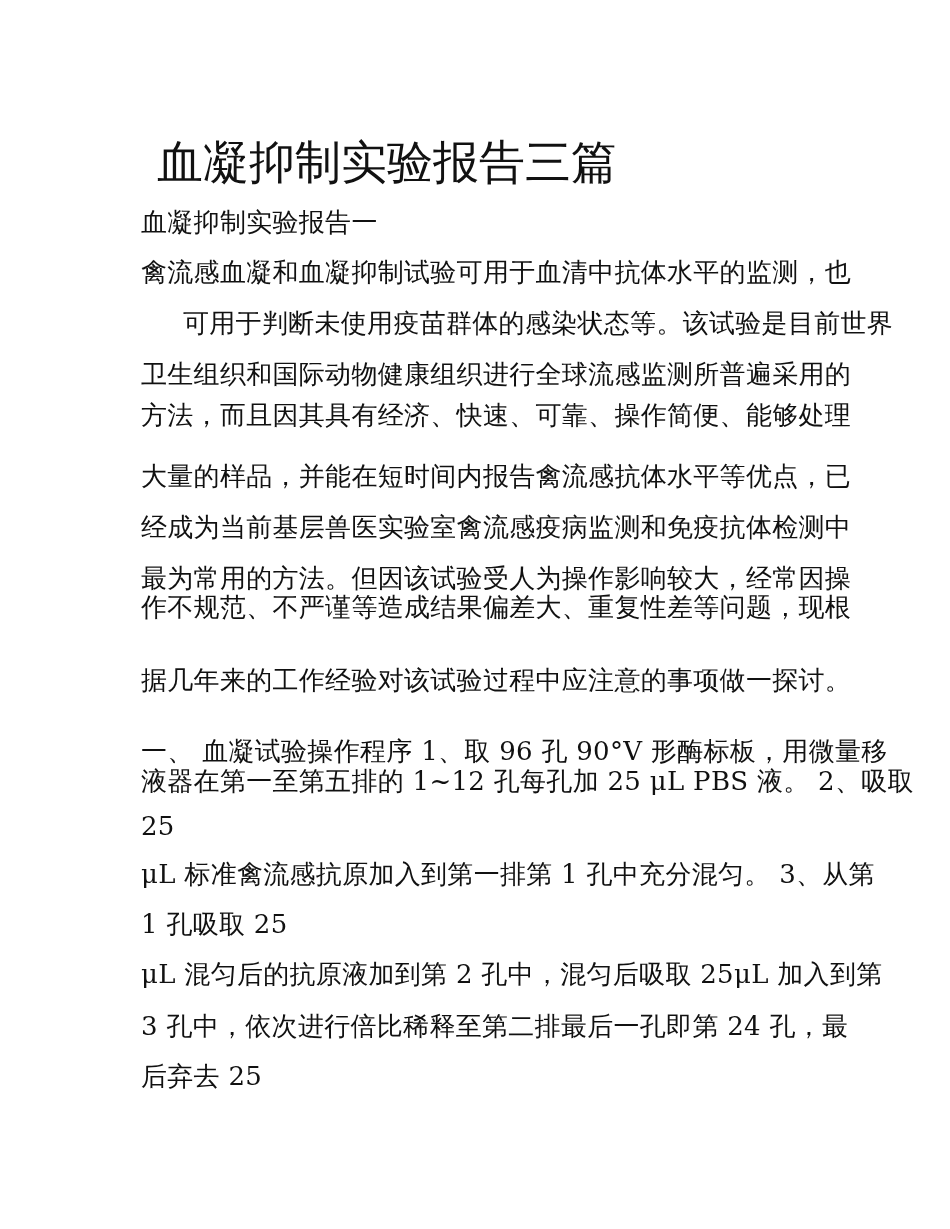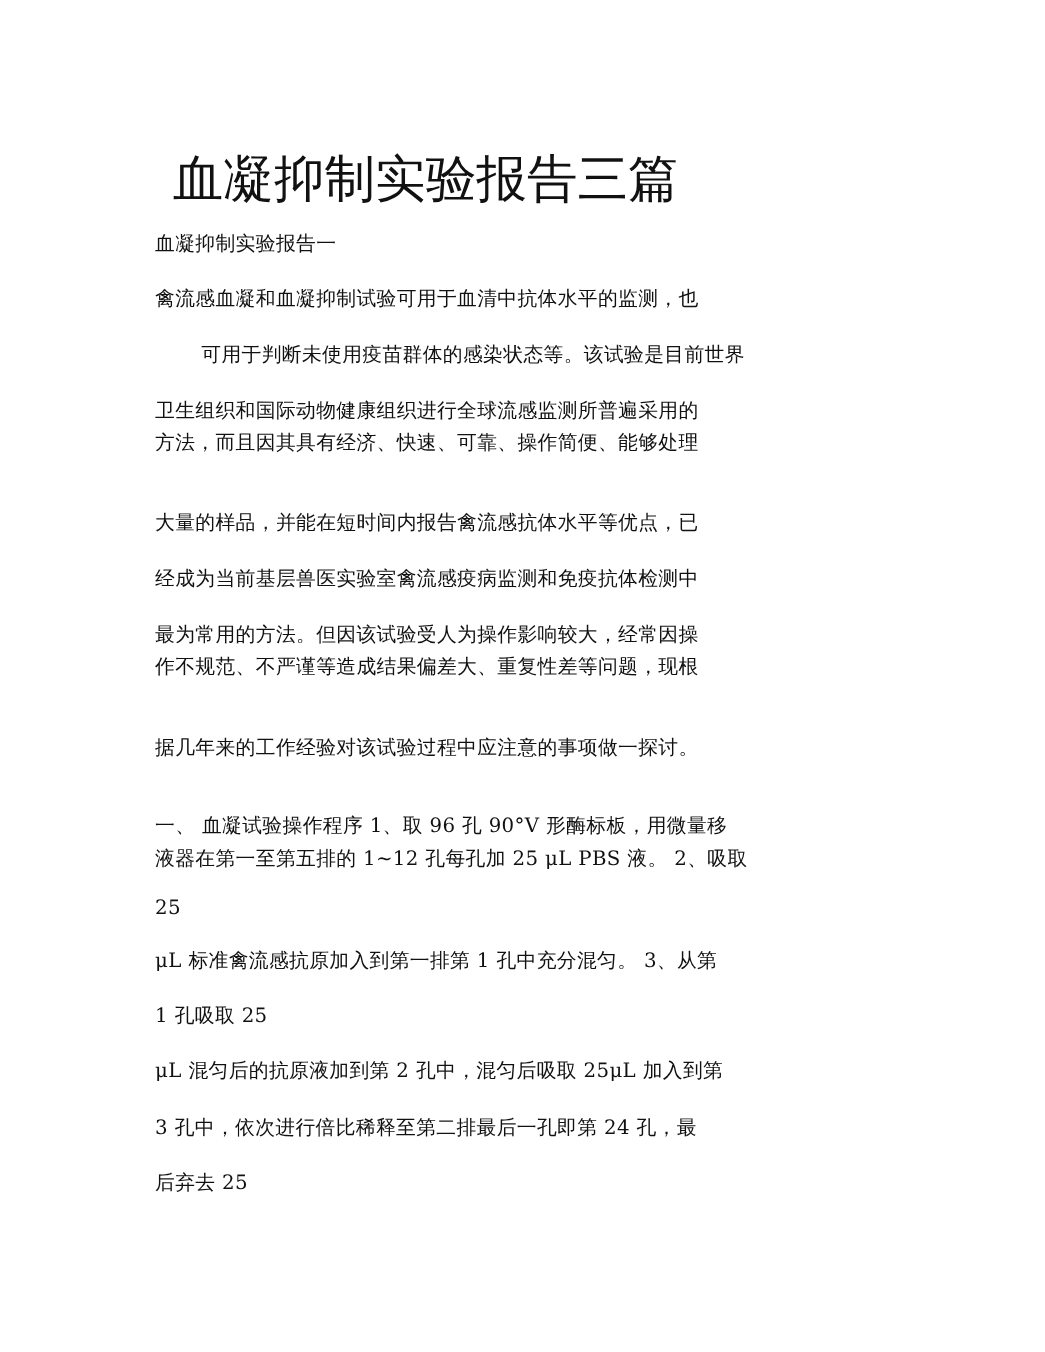--- a/index.html
+++ b/index.html
@@ -28,38 +28,38 @@
       font-size: 46px;
       line-height: 60px;
       white-space: nowrap;
       font-weight: normal;
       margin: 16px;
       letter-spacing: 0px;
     }
     .line {
       position: absolute;
       left: 0;
-      font-size: 18px;
+      font-size: 26px;
       line-height: 30px;
       white-space: nowrap;
       letter-spacing: 0.3px;
     }
   </style>
 </head>
 <body>
 
 <div class="page">
   <h1 class="doc-title">血凝抑制实验报告三篇</h1>
 
   <div class="line" style="top:207px;">血凝抑制实验报告一</div>
 
   <div class="line" style="top:257px;">禽流感血凝和血凝抑制试验可用于血清中抗体水平的监测，也</div>
   <div class="line" style="top:308px;margin-left:42px;">可用于判断未使用疫苗群体的感染状态等。该试验是目前世界</div>
   <div class="line" style="top:359px;">卫生组织和国际动物健康组织进行全球流感监测所普遍采用的</div>
-  <div class="line" style="top:388px;">方法，而且因其具有经济、快速、可靠、操作简便、能够处理</div>
+  <div class="line" style="top:400px;">方法，而且因其具有经济、快速、可靠、操作简便、能够处理</div>
   <div class="line" style="top:461px;">大量的样品，并能在短时间内报告禽流感抗体水平等优点，已</div>
   <div class="line" style="top:512px;">经成为当前基层兽医实验室禽流感疫病监测和免疫抗体检测中</div>
   <div class="line" style="top:563px;text-align:center;">最为常用的方法。但因该试验受人为操作影响较大，经常因操</div>
   <div class="line" style="top:592px;">作不规范、不严谨等造成结果偏差大、重复性差等问题，现根</div>
   <div class="line" style="top:665px;">据几年来的工作经验对该试验过程中应注意的事项做一探讨。</div>
   <div class="line" style="top:716px;margin-top:20px;">一、 血凝试验操作程序 1、取 96 孔 90°V 形酶标板，用微量移</div>
   <div class="line" style="top:766px;text-align:right;">液器在第一至第五排的 1~12 孔每孔加 25 μL PBS 液。 2、吸取</div>
   <div class="line" style="top:811px;">25</div>
   <div class="line" style="top:859px;">μL 标准禽流感抗原加入到第一排第 1 孔中充分混匀。 3、从第</div>
   <div class="line" style="top:909px;">1 孔吸取 25</div>

